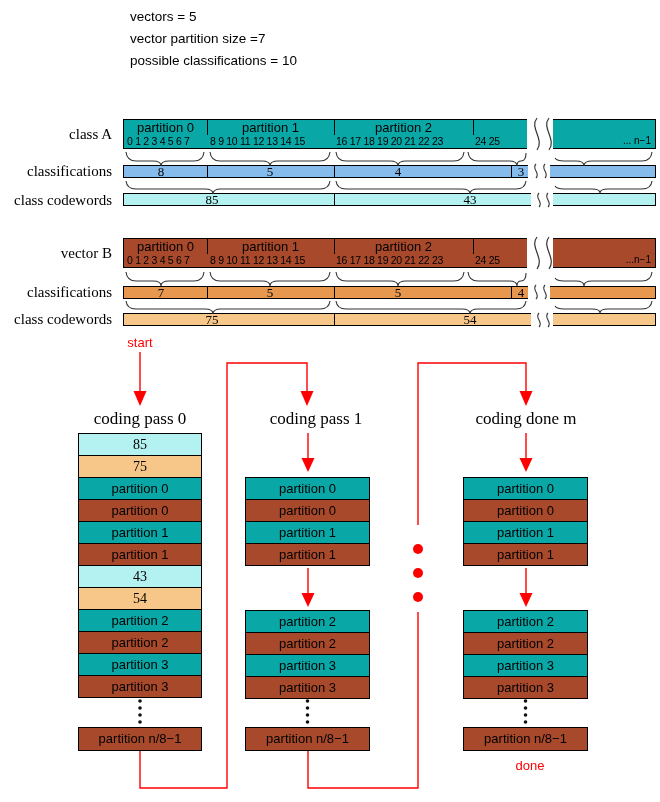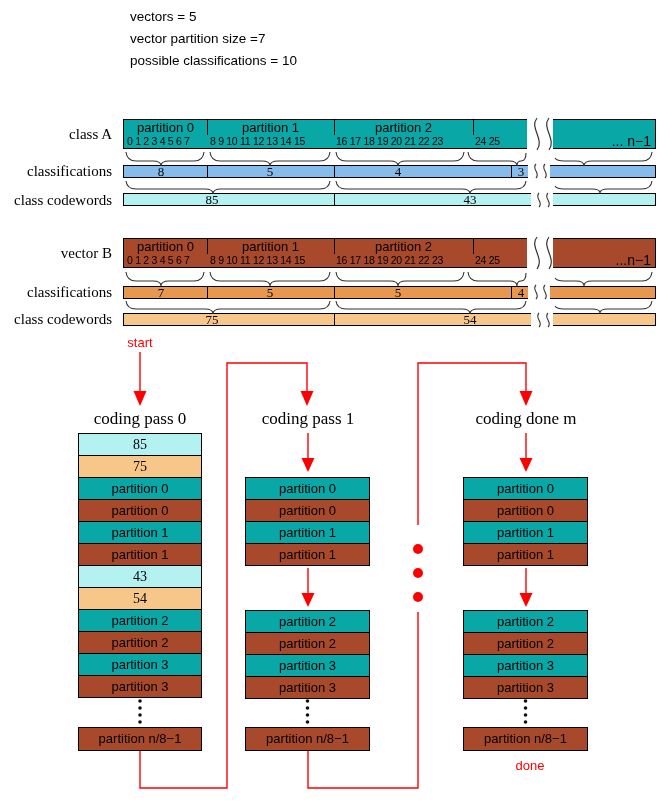--- a/index.html
+++ b/index.html
@@ -14,21 +14,21 @@
   .vecBox{position:absolute;left:123px;width:533px;height:30px;border:1px solid #000;box-sizing:border-box;}
   .c-teal{background:#0AA7A7;}
   .c-brown{background:#A8492B;}
   .c-cwa{background:#B4F1F1;}
   .c-cwb{background:#F7C78A;}
   .c-cla{background:#86BCEB;}
   .c-clb{background:#E8984E;}
   .pLabel{position:absolute;top:0;height:15px;line-height:15px;text-align:center;font-size:13px;}
   .pDiv{position:absolute;top:0;width:1px;height:15px;background:#000;}
   .nums{position:absolute;top:14px;height:14px;line-height:14px;font-size:10.5px;letter-spacing:-0.3px;white-space:nowrap;}
-  .tailNum{position:absolute;top:14px;right:4px;height:14px;line-height:14px;font-size:14px;white-space:nowrap;}
+  .tailNum{position:absolute;top:14px;right:4px;height:14px;line-height:14px;font-size:10px;white-space:nowrap;}
   
   .strip{position:absolute;left:123px;width:533px;height:13px;border:1px solid #000;box-sizing:border-box;}
   .sDiv{position:absolute;top:0;width:1px;height:11px;background:#000;}
   .val{position:absolute;transform:translateX(-50%);height:13px;line-height:13px;
        font-family:"Liberation Serif",serif;font-size:13px;}
   
   .passLabel{position:absolute;width:160px;text-align:center;
              font-family:"Liberation Serif",serif;font-size:17px;line-height:16px;}
   .pbox{position:absolute;height:23px;border:1px solid #000;box-sizing:border-box;
         text-align:center;line-height:21px;font-size:13px;}
@@ -108,21 +108,21 @@
   <div class="strip c-cwb" style="top:313px">
     <span class="sDiv" style="left:210px"></span>
   </div>
   <div class="val" style="left:212px;top:313px">75</div>
   <div class="val" style="left:470px;top:313px">54</div>
 
   <div class="redLabel" style="left:100px;top:336px">start</div>
   <div class="redLabel" style="left:490px;top:759px">done</div>
 
   <div class="passLabel" style="left:60px;top:411px">coding pass 0</div>
-  <div class="passLabel" style="left:228px;top:411px">coding pass 1</div>
+  <div class="passLabel" style="left:236px;top:411px">coding pass 1</div>
   <div class="passLabel" style="left:446px;top:411px">coding done m</div>
 
   <div class="pbox pboxSerif c-cwa" style="left:78px;width:124px;top:433px">85</div>
   <div class="pbox pboxSerif c-cwb" style="left:78px;width:124px;top:455px">75</div>
   <div class="pbox c-teal" style="left:78px;width:124px;top:477px">partition 0</div>
   <div class="pbox c-brown" style="left:78px;width:124px;top:499px">partition 0</div>
   <div class="pbox c-teal" style="left:78px;width:124px;top:521px">partition 1</div>
   <div class="pbox c-brown" style="left:78px;width:124px;top:543px">partition 1</div>
   <div class="pbox pboxSerif c-cwa" style="left:78px;width:124px;top:565px">43</div>
   <div class="pbox pboxSerif c-cwb" style="left:78px;width:124px;top:587px">54</div>

